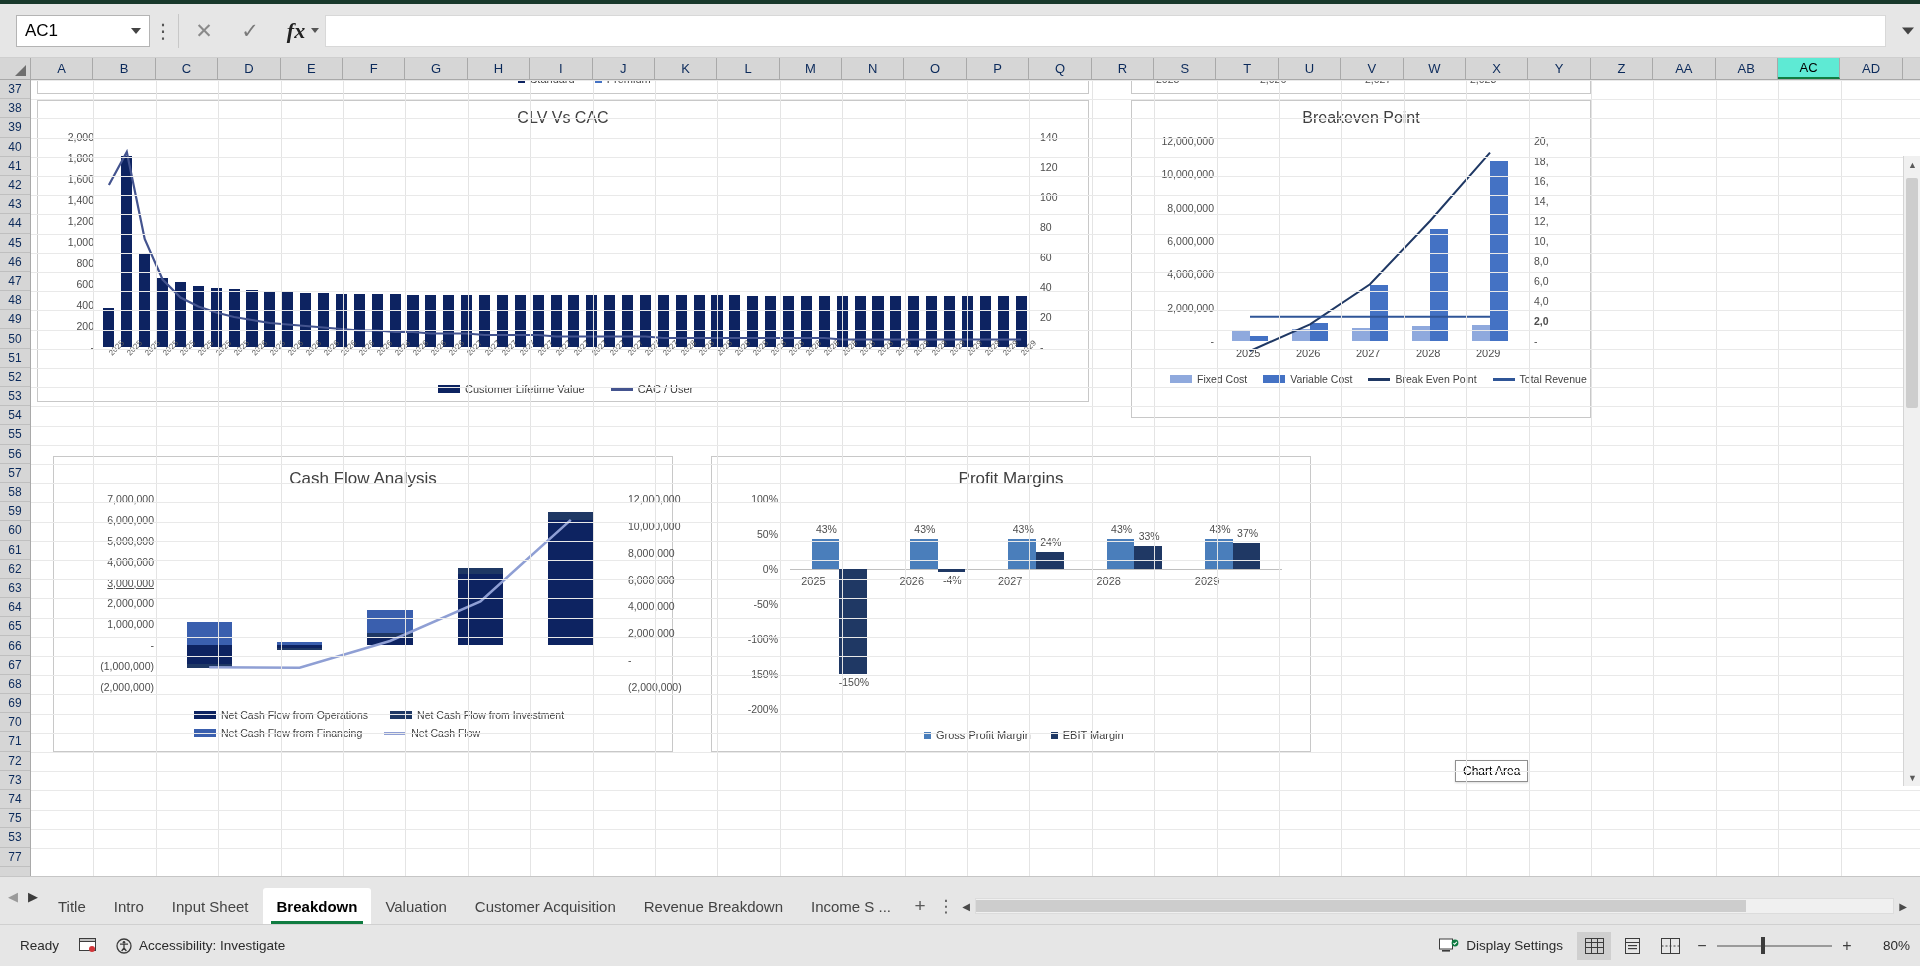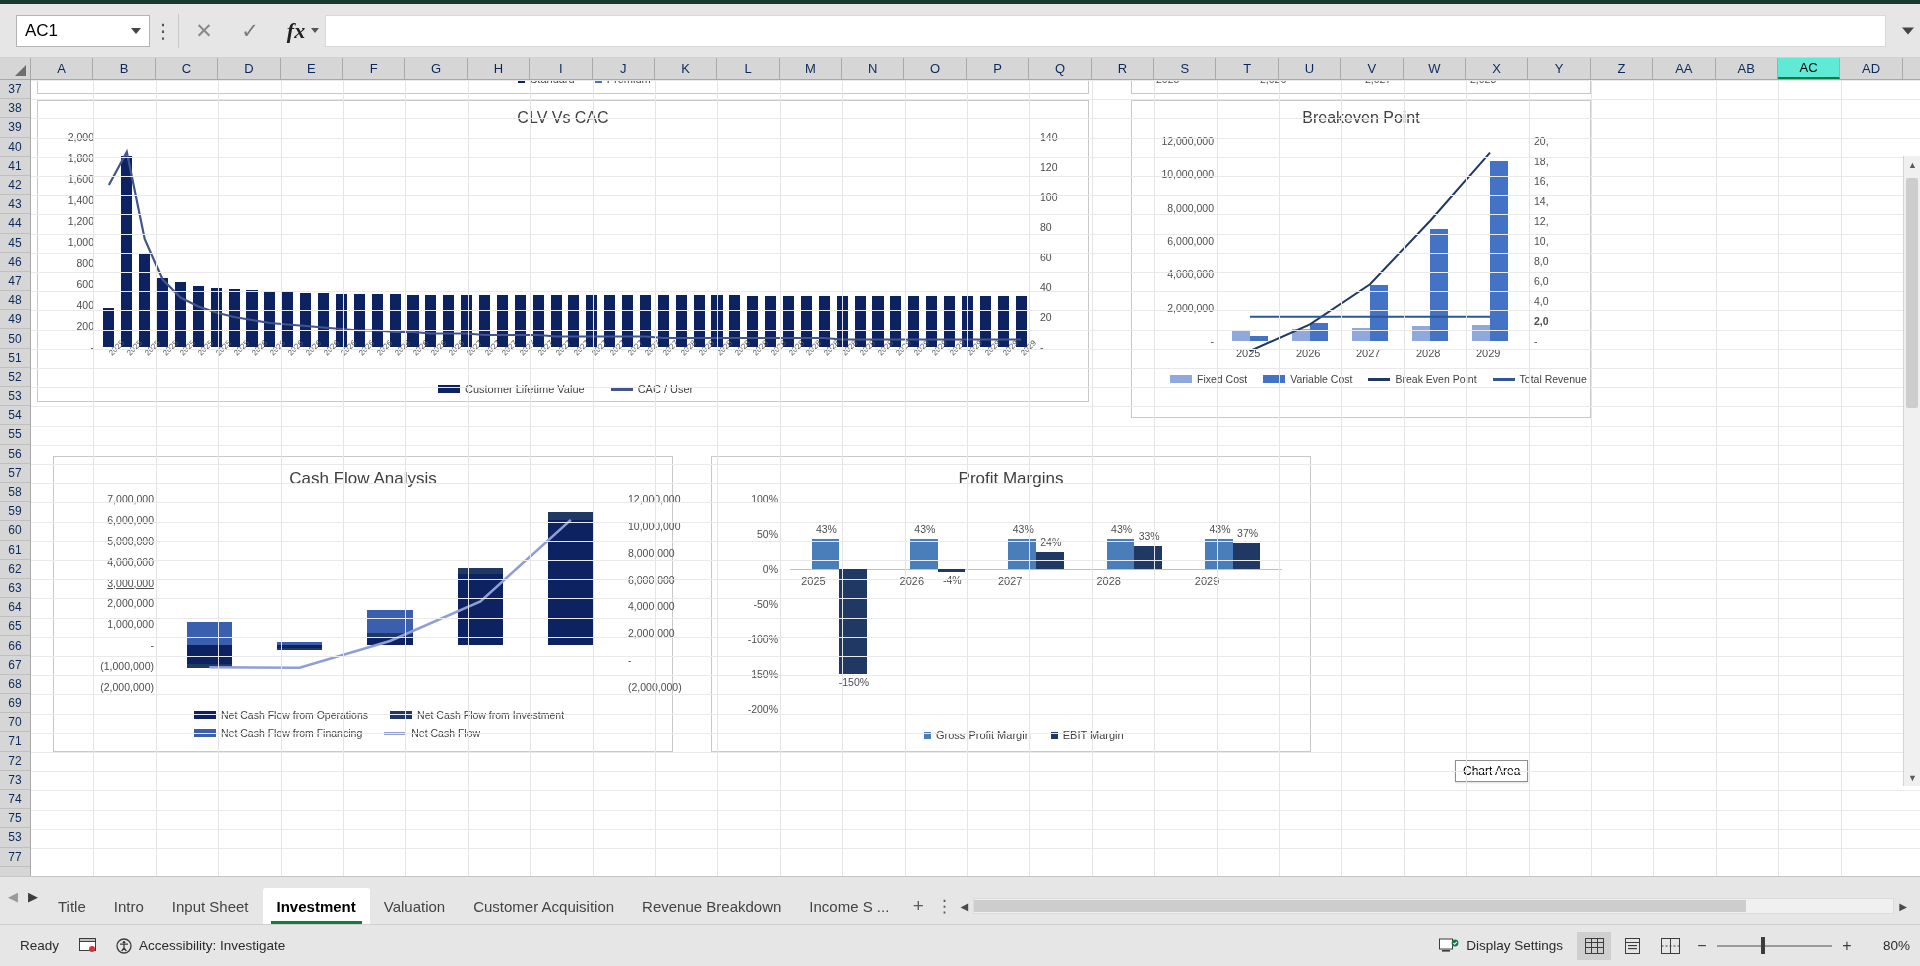--- a/index.html
+++ b/index.html
@@ -678,21 +678,21 @@
       <div class="tab">
         <span>Title</span>
       </div>
       <div class="tab">
         <span>Intro</span>
       </div>
       <div class="tab">
         <span>Input Sheet</span>
       </div>
       <div class="tab active">
-        <span>Investment</span>
+        <span>Breakdown</span>
       </div>
       <div class="tab">
         <span>Valuation</span>
       </div>
       <div class="tab">
         <span>Customer Acquisition</span>
       </div>
       <div class="tab">
         <span>Revenue Breakdown</span>
       </div>

